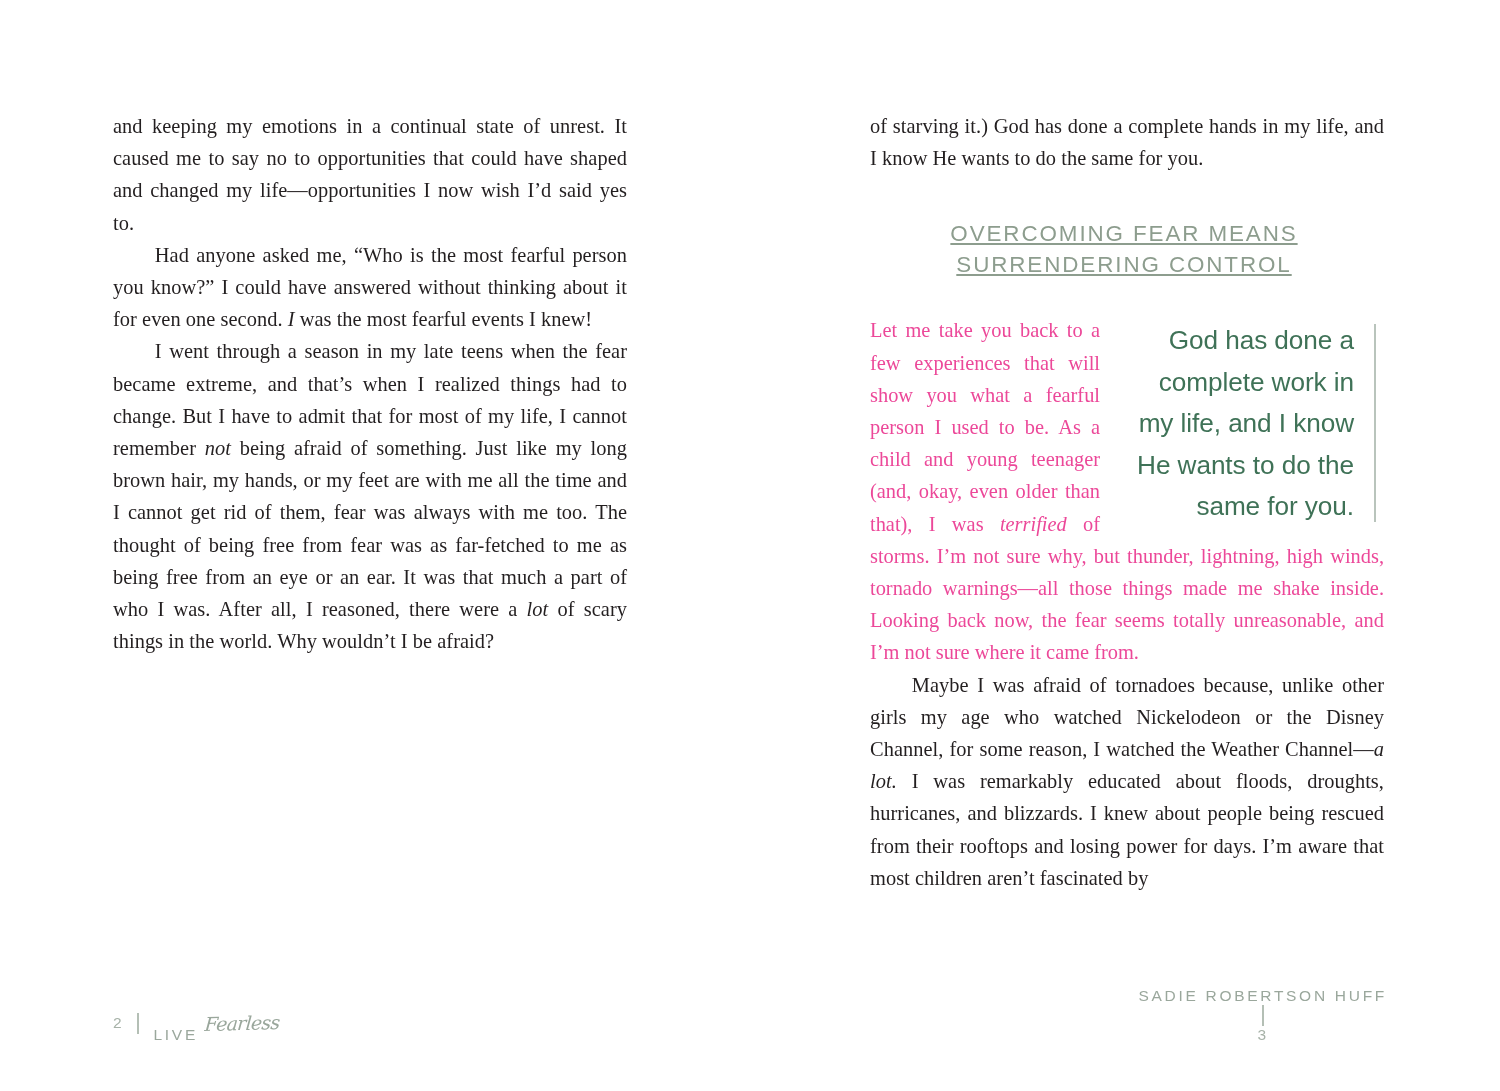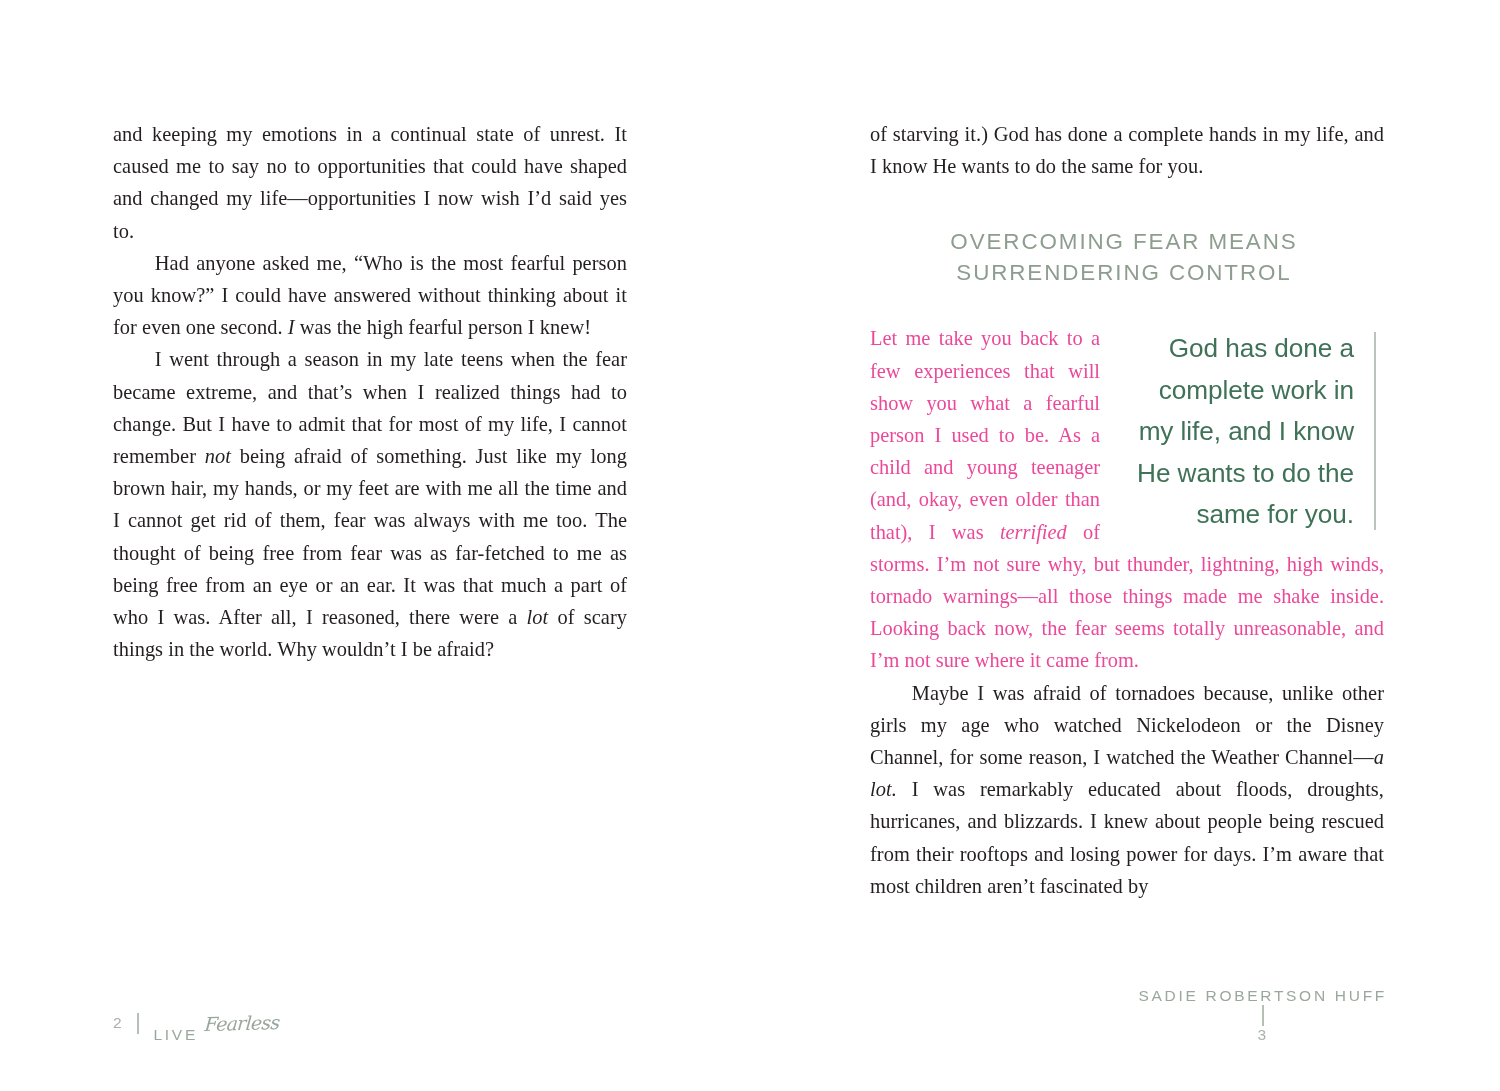--- a/index.html
+++ b/index.html
@@ -31,21 +31,21 @@
     width: 750px;
     height: 1091px;
     background: #ffffff;
   }
   .page-left  { left: 0; }
   .page-right { left: 750px; }
 
   .text-block {
     position: absolute;
     left: 113px;
-    top: 118px;
+    top: 110px;
     width: 514px;
   }
   .page-right .text-block {
     left: 120px;
     width: 514px;
   }
 
   
   p.body {
     margin: 0;
@@ -66,20 +66,21 @@
     margin: 0;
     padding: 0;
     font-family: "Liberation Sans", "DejaVu Sans", sans-serif;
     font-weight: 400;
     font-size: 22.4px;
     line-height: 31px;
     letter-spacing: 0.085em;
     color: #8d9d8e;
     text-align: center;
     text-transform: uppercase;
+    text-decoration: underline;
   }
   .heading-wrap {
     margin: 44px 0 0 0;
     padding: 0 6px 0 0;
   }
 
   
   .quote-float {
     float: right;
     width: 228px;
@@ -165,21 +166,21 @@
 <body>
 
 <div class="spread">
 
   <div class="page page-left">
 
     <div class="text-block">
 
       <p class="body noindent">and keeping my emotions in a continual state of unrest. It caused me to say no to opportunities that could have shaped and changed my life—opportunities I now wish I’d said yes to.</p>
 
-      <p class="body"><span>Had anyone asked me, “Who is the most fearful person you know?” I could have answered without thinking about it for even one second. </span><em>I</em><span> was the high fearful person I knew!</span></p>
+      <p class="body"><span>Had anyone asked me, “Who is the most fearful person you know?” I could have answered without thinking about it for even one second. </span><em>I</em><span> was the most fearful events I knew!</span></p>
 
 
       <p class="body"><span>I went through a season in my late teens when the fear became extreme, and that’s when I realized things had to change. But I have to admit that for most of my life, I cannot remember </span><em>not</em><span> being afraid of something. Just like my long brown hair, my hands, or my feet are with me all the time and I cannot get rid of them, fear was always with me too. The thought of being free from fear was as far-fetched to me as being free from an eye or an ear. It was that much a part of who I was. After all, I reasoned, there were a </span><em>lot</em><span> of scary things in the world. Why wouldn’t I be afraid?</span></p>
 
 
     </div>
 
     <div class="folio folio-left">
       <span class="folio-num">2</span>
       <span class="folio-bar"></span>

